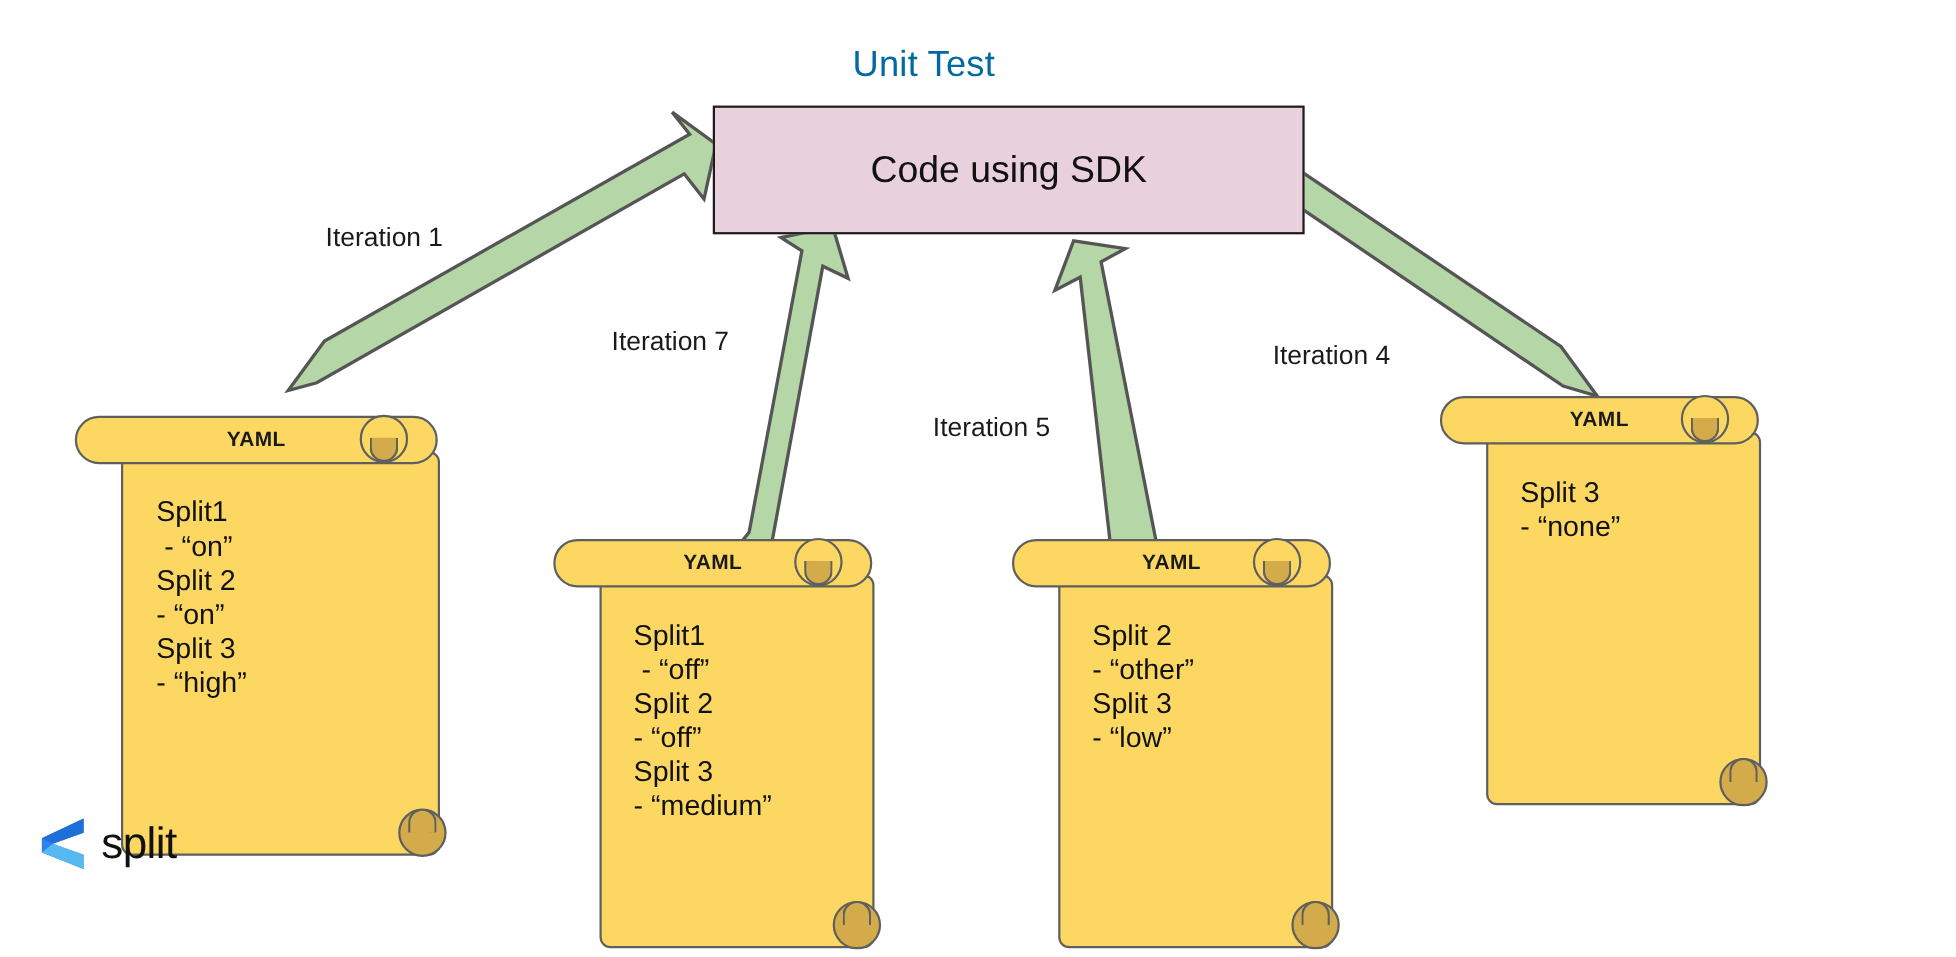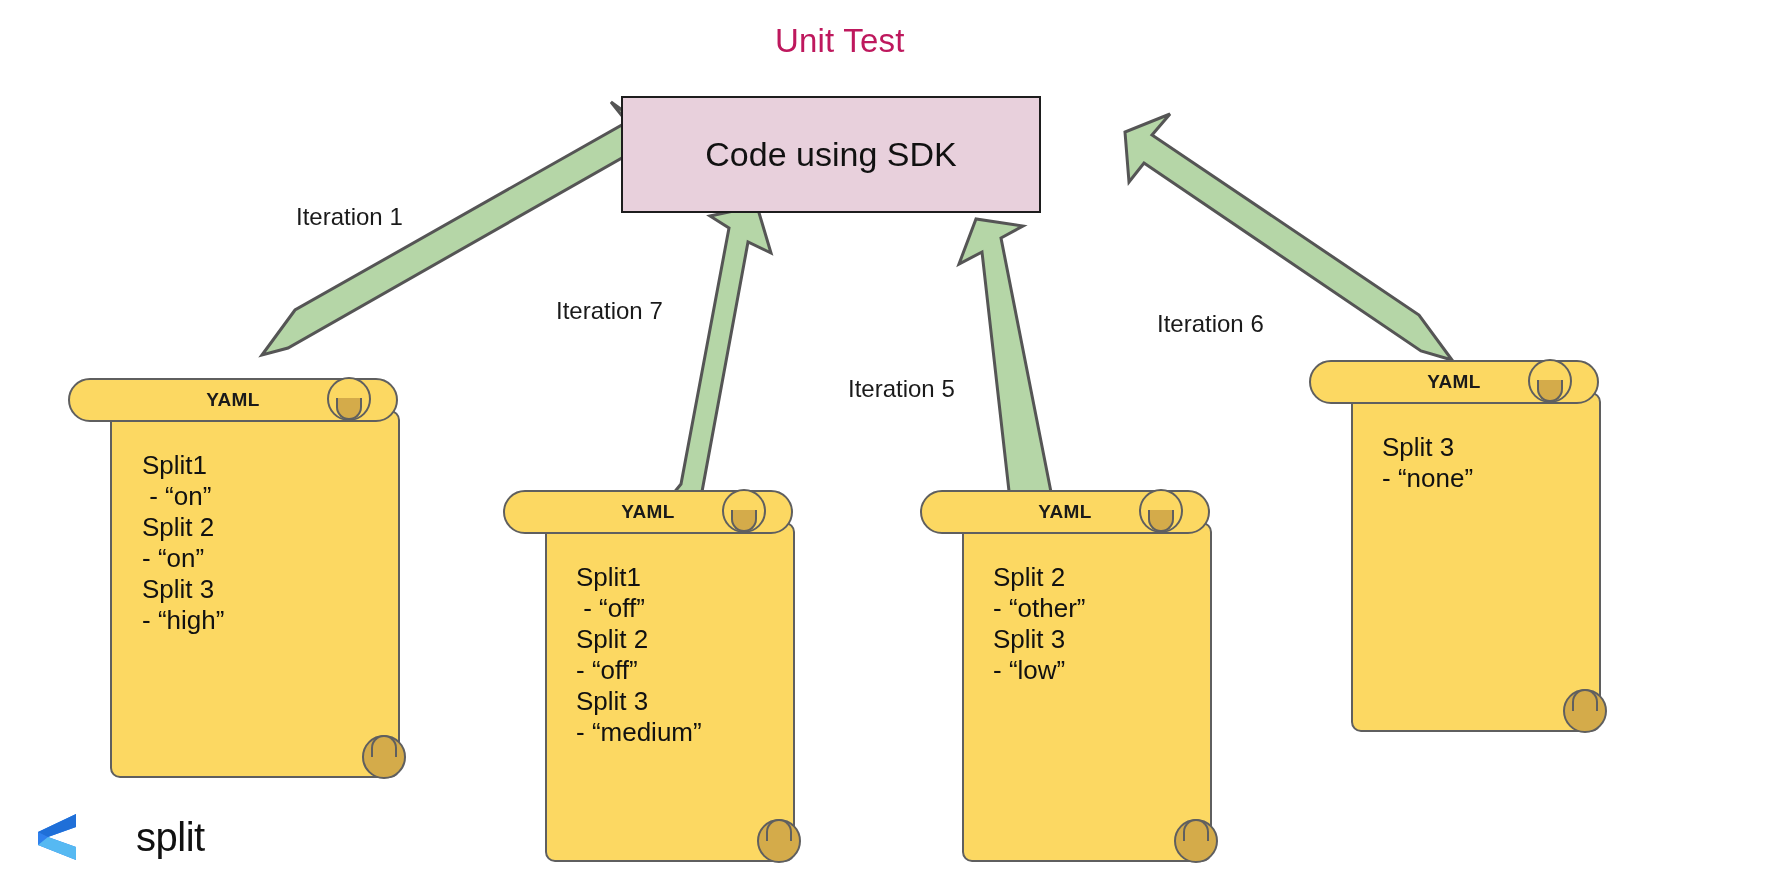--- a/index.html
+++ b/index.html
@@ -21,23 +21,24 @@
     position: absolute;
     left: 0;
     top: 0;
     width: 1778px;
     height: 870px;
     pointer-events: none;
   }
   .title {
     position: absolute;
     font-size: 33px;
-    color: #be185d;
+    color: #0369a1;
     white-space: nowrap;
     letter-spacing: 0.2px;
+    margin-top: 17px;
   }
   .sdk-box {
     position: absolute;
     background: #e8d0dc;
     border: 2px solid #1d1d1d;
     box-sizing: border-box;
     display: flex;
     align-items: center;
     justify-content: center;
   }
@@ -149,28 +150,28 @@
       <polygon points="660,510 701,497 748,242 771,253 757,206 710,216 729,228 681,484"></polygon>
 
       <polygon points="1010,500 1051,492 1001,238 1023,226 976,219 959,264 982,252"></polygon>
 
       <polygon points="1452,360 1419,315 1152,135 1170,114 1125,132 1129,182 1144,163 1421,351"></polygon>
     </g>
   </svg>
 
   <div class="title" style="left:775px; top:22px;">Unit Test</div>
 
-  <div class="sdk-box" style="left:621px; top:96px; width:420px; height:117px;">
+  <div class="sdk-box" style="left:648px; top:96px; width:538px; height:117px;">
     <span class="sdk-box-label">Code using SDK</span>
   </div>
 
   <div class="iter-label" style="left:296px; top:203px;">Iteration 1</div>
   <div class="iter-label" style="left:556px; top:297px;">Iteration 7</div>
   <div class="iter-label" style="left:848px; top:375px;">Iteration 5</div>
-  <div class="iter-label" style="left:1157px; top:310px;">Iteration 6</div>
+  <div class="iter-label" style="left:1157px; top:310px;">Iteration 4</div>
 
   <div class="scroll" style="left:68px; top:378px;">
     <div class="scroll-body" style="left:42px; top:32px; width:290px; height:368px;"></div>
     <div class="scroll-bar" style="left:0px; top:0px; width:330px;">
       <span class="scroll-bar-label">YAML</span>
     </div>
     <div class="curl curl-top" style="left:259px; top:-1px;"></div>
     <div class="curl-inner curl-top-inner" style="left:268px; top:20px;"></div>
     <div class="curl" style="left:294px; top:357px;"></div>
     <div class="curl-inner curl-bot-inner" style="left:303px; top:357px;"></div>
@@ -220,21 +221,21 @@
       <span class="scroll-bar-label">YAML</span>
     </div>
     <div class="curl curl-top" style="left:219px; top:-1px;"></div>
     <div class="curl-inner curl-top-inner" style="left:228px; top:20px;"></div>
     <div class="curl" style="left:254px; top:329px;"></div>
     <div class="curl-inner curl-bot-inner" style="left:263px; top:329px;"></div>
     <div class="scroll-text" style="left:73px; top:72px;">Split 3
 - “none”</div>
   </div>
 
-  <div class="logo" style="left:36px; top:812px;gap:44px;">
+  <div class="logo" style="left:36px; top:742px;">
     <svg width="46" height="50" viewBox="0 0 46 50" xmlns="http://www.w3.org/2000/svg">
       <polygon points="40,2 40,15 12,25 40,35 40,48 2,33 2,20" fill="#2f80ed"></polygon>
       <polygon points="40,2 40,15 12,25 2,20" fill="#1f6fd8"></polygon>
       <polygon points="12,25 40,35 40,48 2,33" fill="#56b9f2"></polygon>
     </svg>
     <span class="logo-word">split</span>
   </div>
 
 </div>
 

